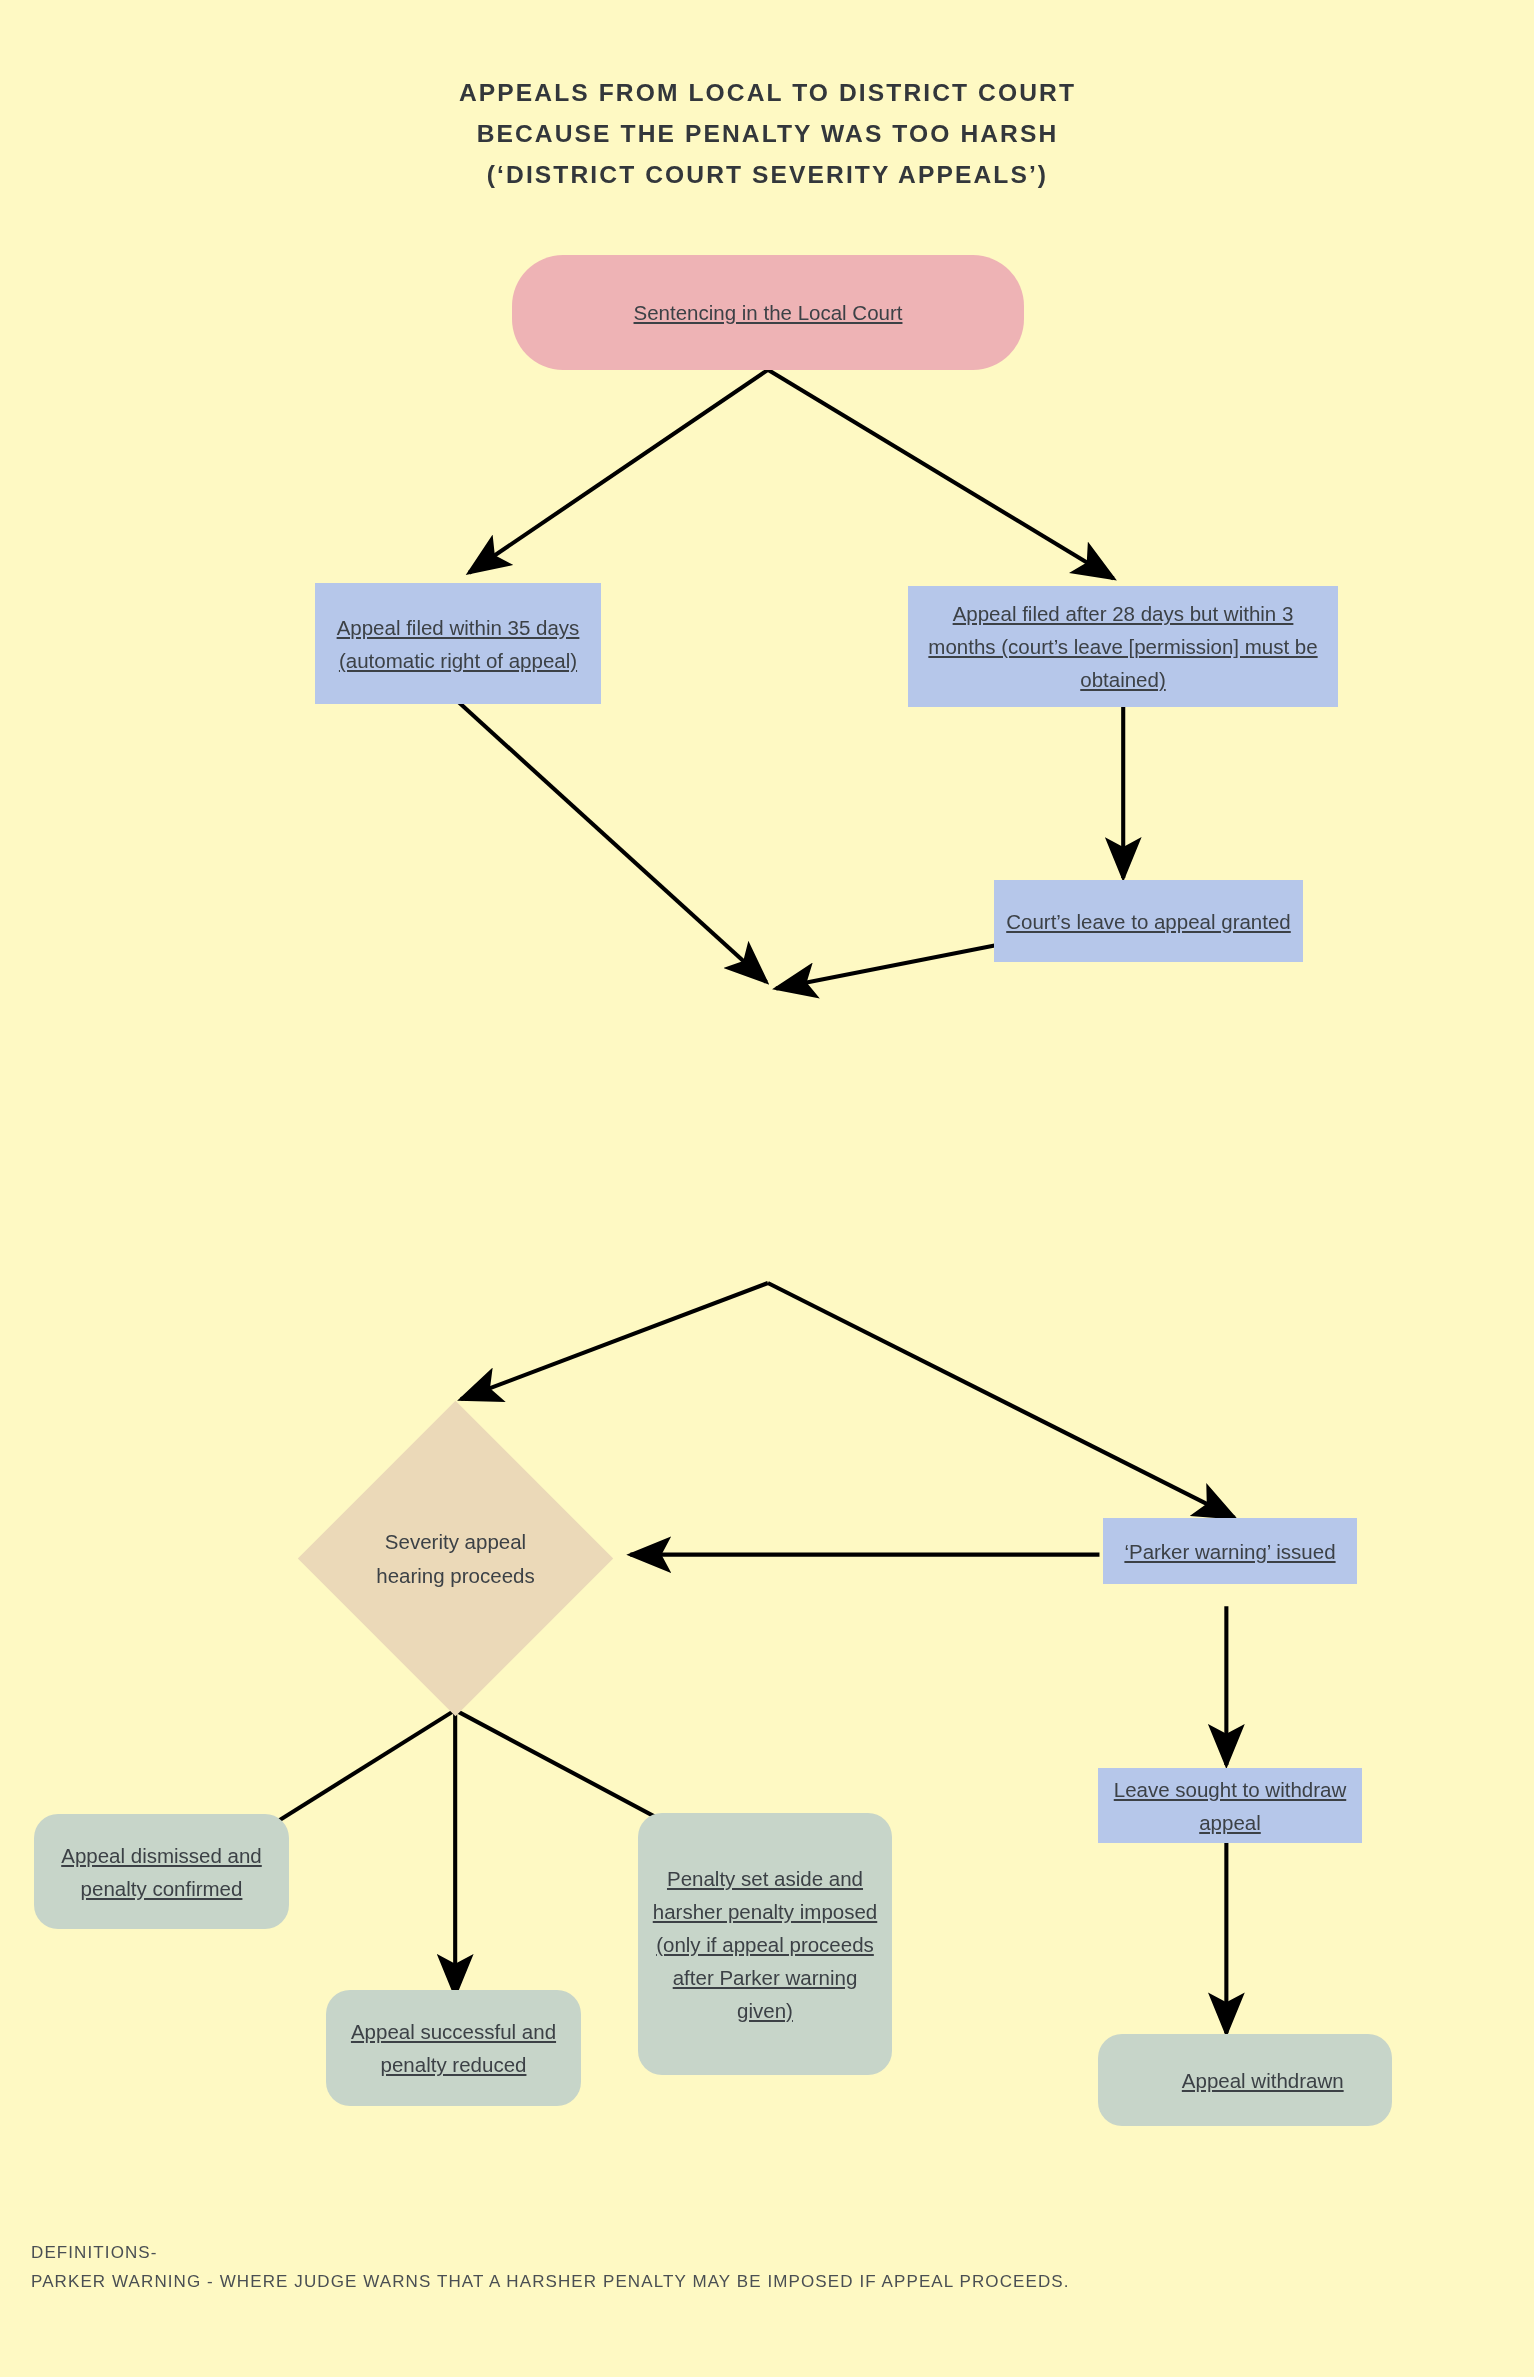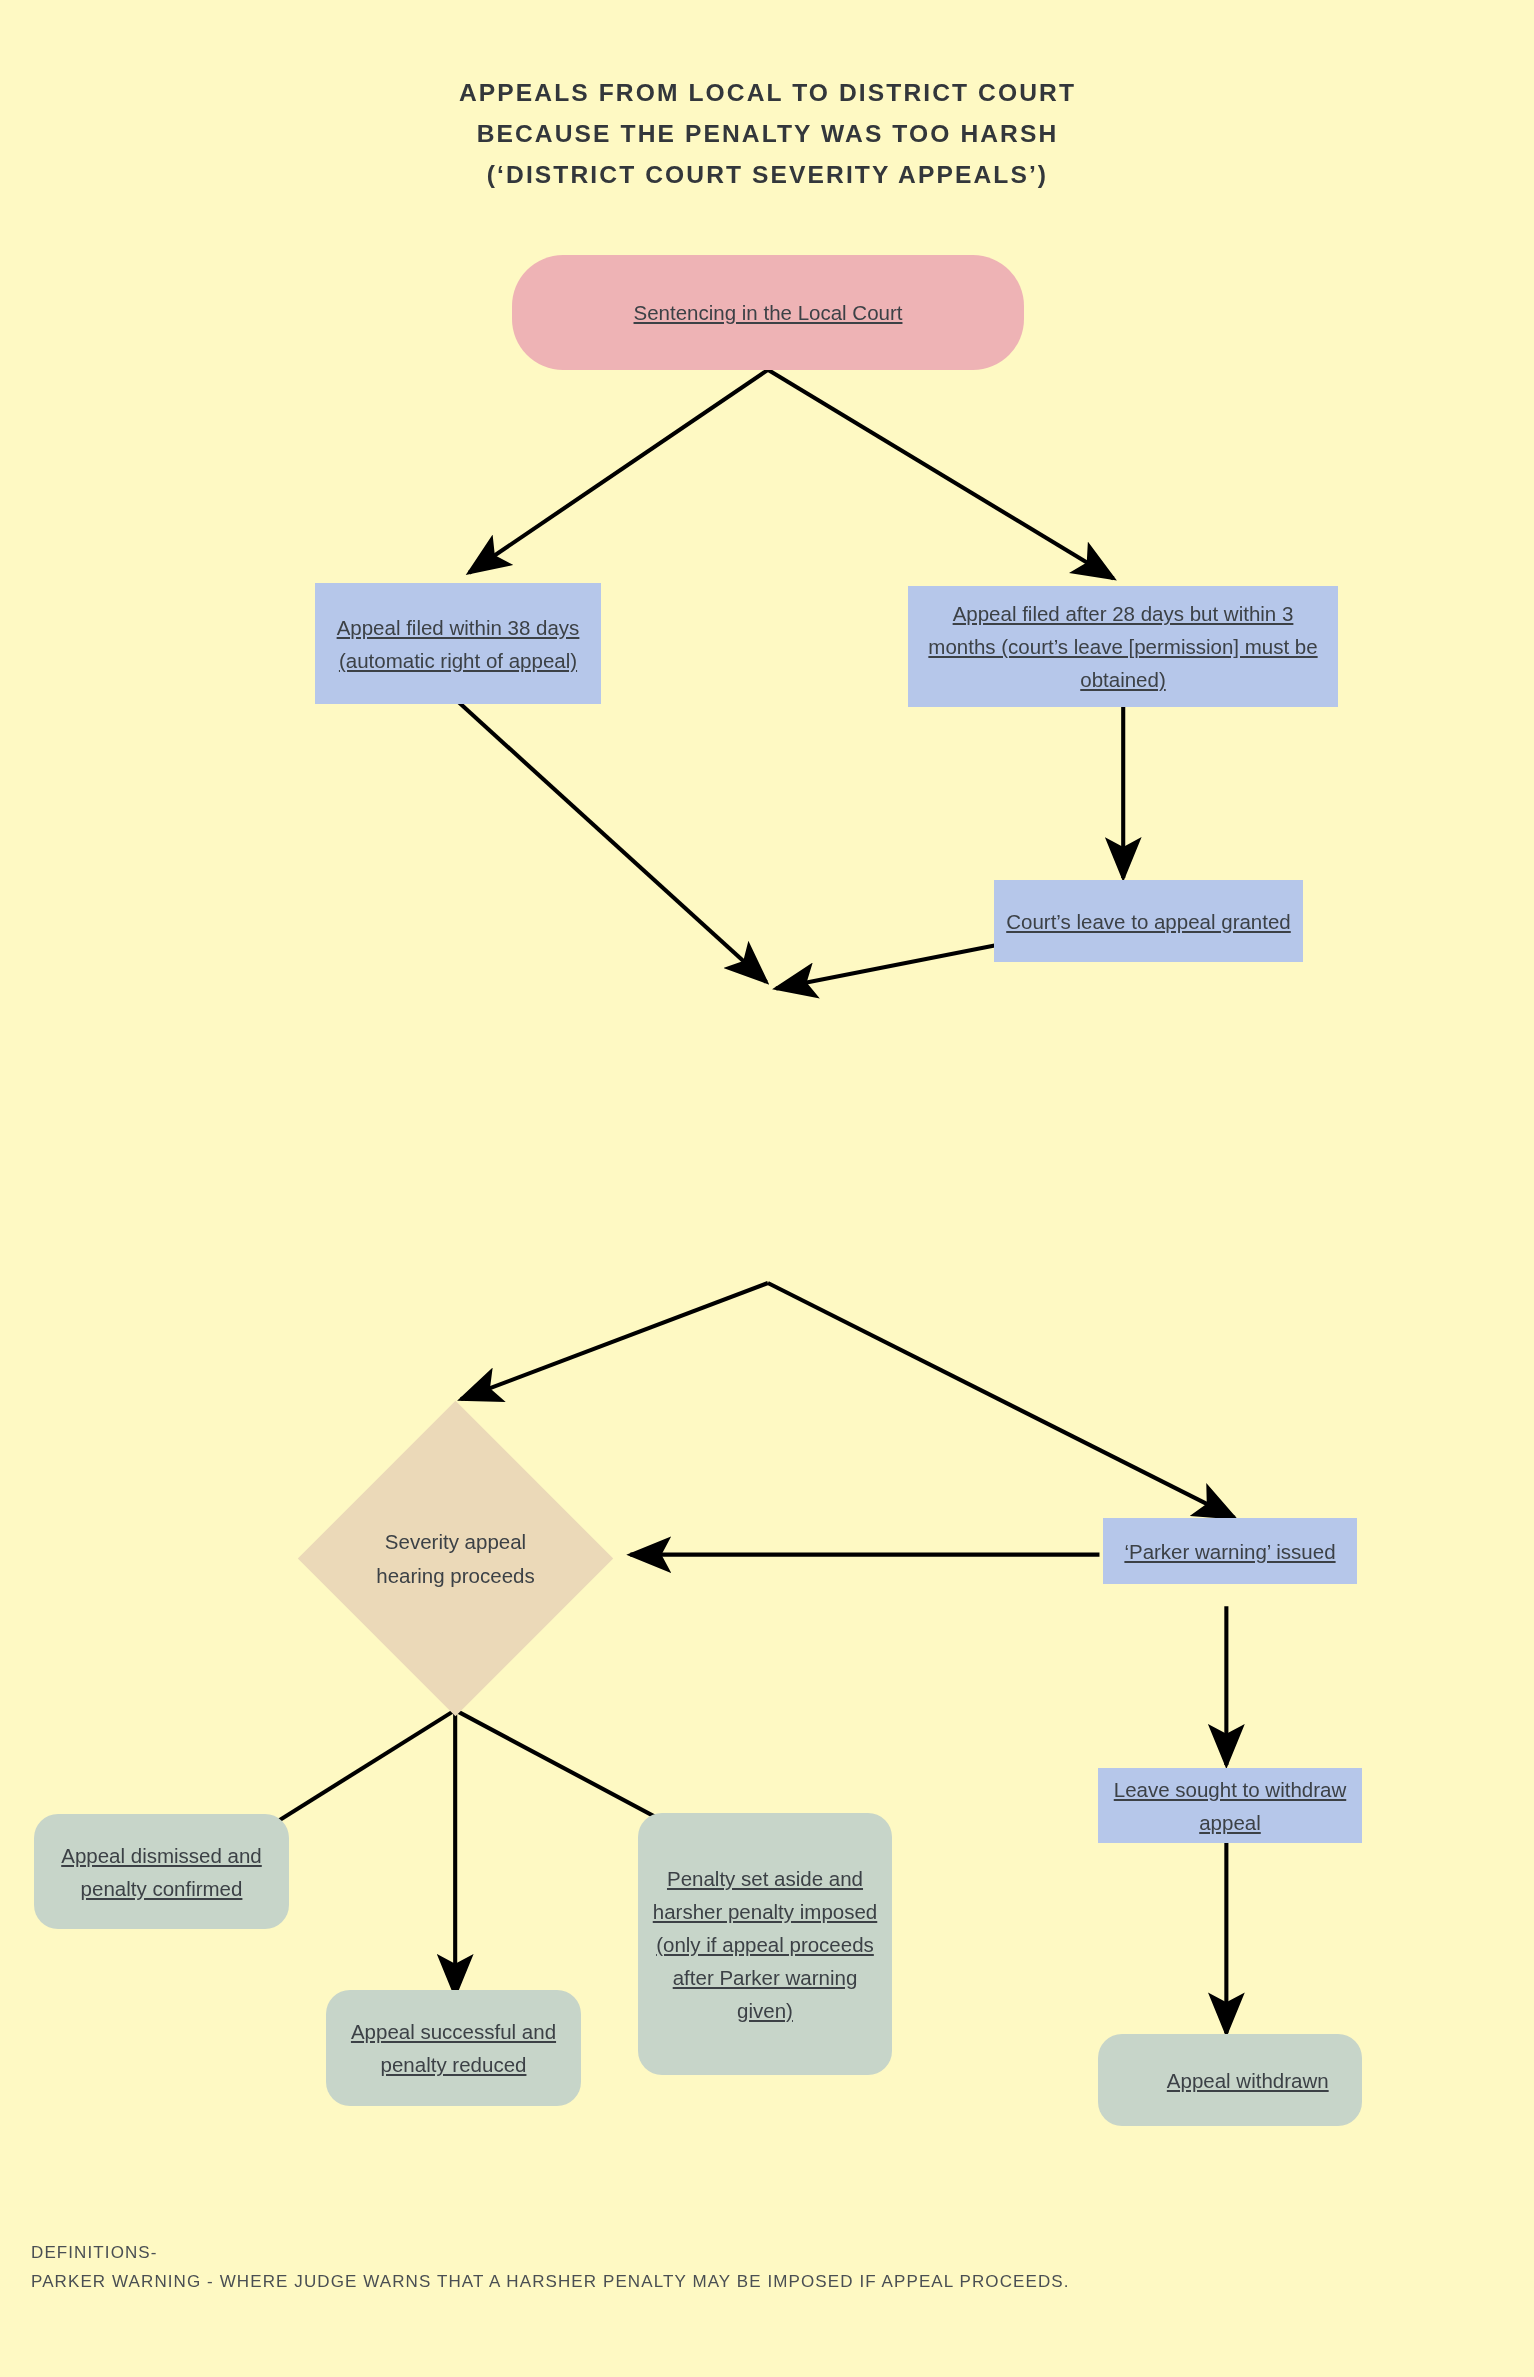--- a/index.html
+++ b/index.html
@@ -157,21 +157,21 @@
 
       <path d="M556,2090 L940,2295"></path>
     </g>
   </svg>
 
   <div class="node pill pink" style="left:512px; top:255px; width:512px; height:115px;">
     <span>Sentencing in the Local Court</span>
   </div>
 
   <div class="node rect blue" style="left:315px; top:583px; width:286px; height:121px;">
-    <span>Appeal filed within 38 days (automatic right of appeal)</span>
+    <span>Appeal filed within 35 days (automatic right of appeal)</span>
   </div>
 
   <div class="node rect blue" style="left:908px; top:586px; width:430px; height:121px;">
     <span>Appeal filed after 28 days but within 3 months (court’s leave [permission] must be obtained)</span>
   </div>
 
   <div class="node rect blue" style="left:994px; top:880px; width:309px; height:82px;">
     <span>Court’s leave to appeal granted</span>
   </div>
 
@@ -194,21 +194,21 @@
   </div>
 
   <div class="node round green" style="left:326px; top:1990px; width:255px; height:116px;">
     <span>Appeal successful and penalty reduced</span>
   </div>
 
   <div class="node round green" style="left:638px; top:1813px; width:254px; height:262px;">
     <span>Penalty set aside and harsher penalty imposed (only if appeal proceeds after Parker warning given)</span>
   </div>
 
-  <div class="node round green" style="left:1098px; top:2034px; width:264px; height:92px;padding-left:47px;">
+  <div class="node round green" style="left:1098px; top:2034px; width:294px; height:92px;padding-left:47px;">
     <span>Appeal withdrawn</span>
   </div>
 
   <div id="definitions">
     <div>DEFINITIONS-</div>
     <div>PARKER WARNING - WHERE JUDGE WARNS THAT A HARSHER PENALTY MAY BE IMPOSED IF APPEAL PROCEEDS.</div>
   </div>
 
 </div>
 

